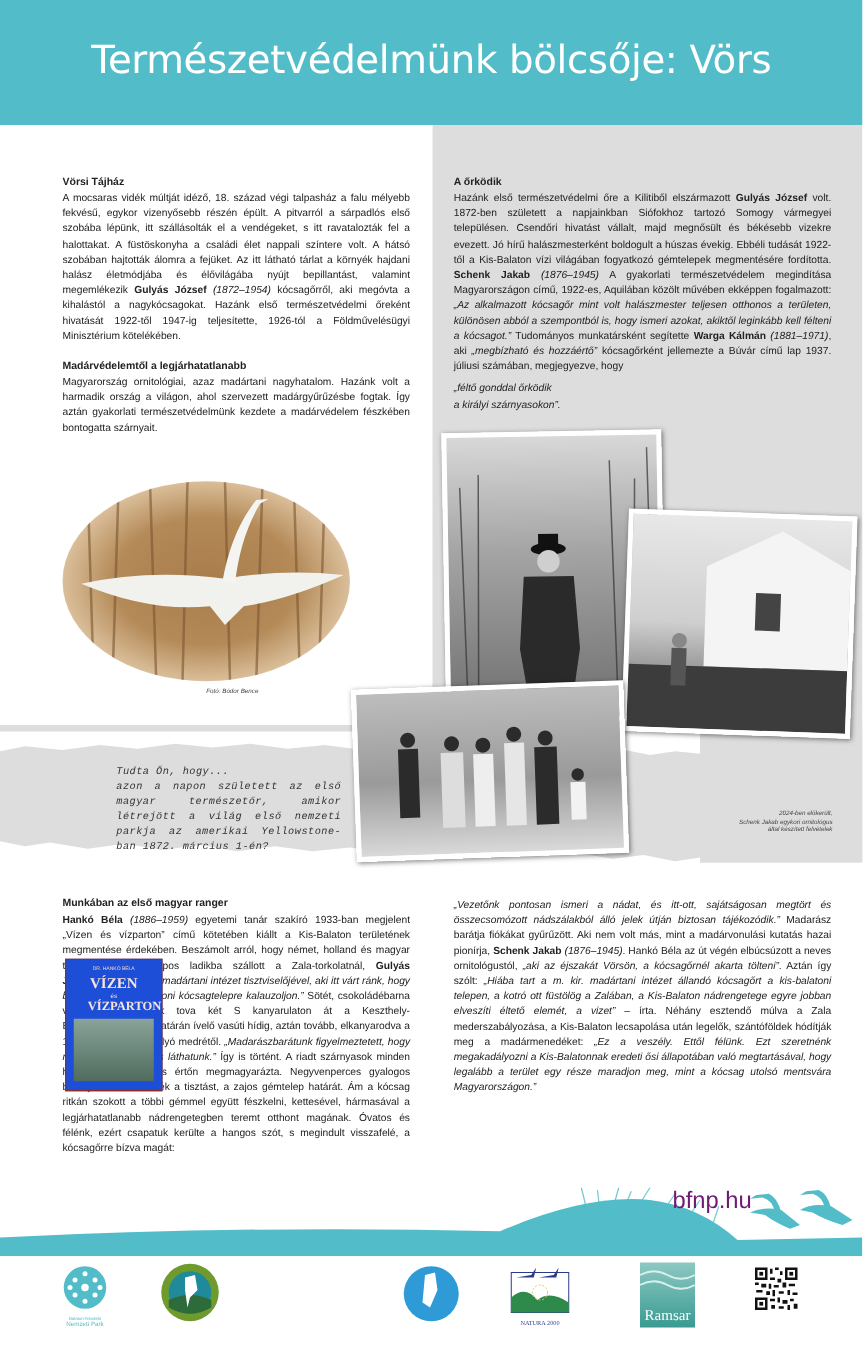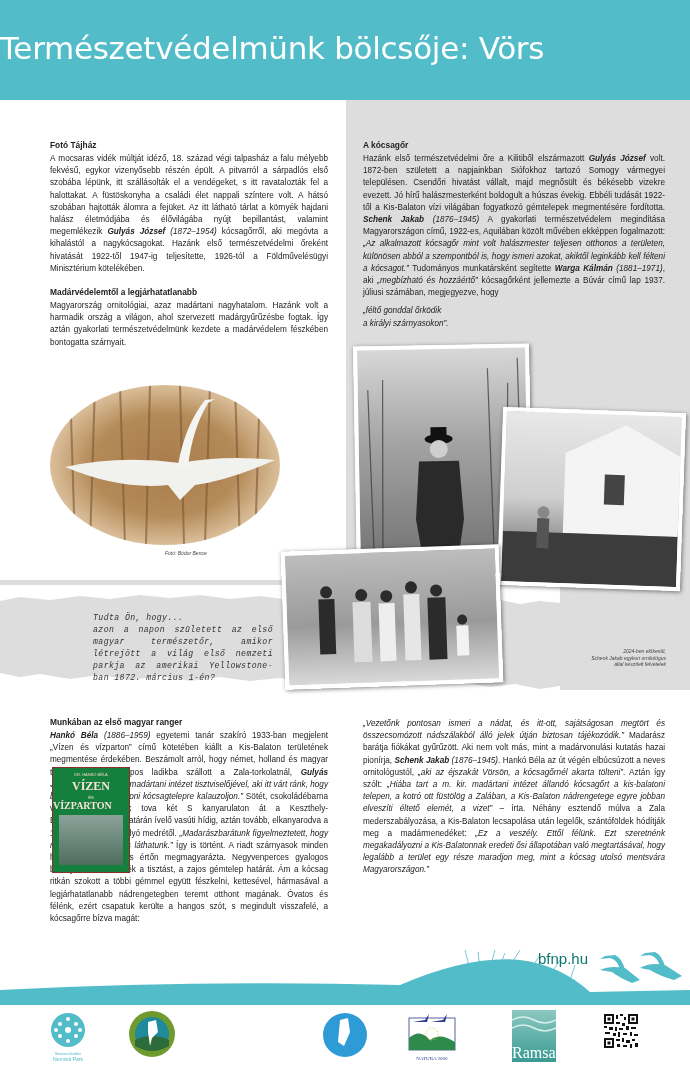--- a/index.html
+++ b/index.html
@@ -1,54 +1,54 @@
 <!DOCTYPE html>
 <html><head>
 <meta charset="utf-8">
 <style>
   html, body { margin:0; padding:0; }
   body { width:690px; height:1080px; position:relative; overflow:hidden; background:#ffffff; font-family:"Liberation Sans", sans-serif; color:#222; }
   .header { position:absolute; left:0; top:0; width:690px; height:100px; background:#52bdc9; }
-  .title { position:absolute; left:0; top:30px; width:690px; color:#fff; font-size:31px; font-family:"DejaVu Sans", sans-serif; font-weight:normal; letter-spacing:-0.3px; }
+  .title { position:absolute; left:0; top:30px; width:690px; text-align:center; color:#fff; font-size:31px; font-family:"DejaVu Sans", sans-serif; font-weight:normal; letter-spacing:-0.3px; }
   .graypanel { position:absolute; left:346px; top:100px; width:344px; height:590px; background:#dddddd; }
   .graystrip { position:absolute; left:0; top:580px; width:690px; height:110px; background:#dddddd; }
   .torn { position:absolute; left:0; top:585px; width:560px; height:26px; }
   .torn2 { position:absolute; left:0; top:662px; width:560px; height:30px; }
   .p { font-size:8.2px; line-height:12.2px; text-align:justify; margin:0; }
   .h { font-size:8.4px; font-weight:bold; margin:0 0 3px 0; }
   .col { position:absolute; }
-  b.it { font-style:italic; font-weight:bold; }
+  b.it { font-weight:bold; }
   .photo { position:absolute; background:#777; border:4px solid #fff; box-shadow:1px 1px 4px rgba(0,0,0,0.5); overflow:hidden; }
   .egret { position:absolute; left:50px; top:385px; width:230px; height:160px; border-radius:50%; background:radial-gradient(ellipse at center, #a97c4c 0%, #b48a58 45%, #d9bd98 70%, #ffffff 78%); overflow:hidden; }
   .caption { font-size:5px; font-style:italic; color:#444; position:absolute; }
   .dyk { position:absolute; left:93px; top:612px; width:180px; font-size:8.2px; line-height:12px; font-style:italic; color:#333; letter-spacing:0.4px; text-align:justify;font-family:Liberation Mono, monospace; }
-  .book { position:absolute; left:52px; top:767px; width:76px; height:104px; background:#15803d; border:1px solid #8a2f25; }
+  .book { position:absolute; left:52px; top:767px; width:76px; height:104px; background:#1d4ed8; border:1px solid #8a2f25; }
   .footer-wave { position:absolute; left:0; top:950px; width:690px; height:55px; }
-  .bfnp { position:absolute; left:538px; top:950px; font-size:15px; color:#0f766e; font-family:"Liberation Sans", sans-serif; }
+  .bfnp { position:absolute; left:538px; top:950px; font-size:19px; color:#701a75; font-family:"Liberation Sans", sans-serif; }
   .logo { position:absolute; }
 </style>
 </head>
 <body>
 
 <div class="header">
   <div class="title">Természetvédelmünk bölcsője: Vörs</div>
 </div>
 
 <div class="graypanel"></div>
 <div class="graystrip"></div>
 
 <svg class="torn" viewBox="0 0 560 26" preserveAspectRatio="none">
   <path d="M0,0 L560,0 L560,18 L540,16 L520,19 L500,15 L470,18 L440,14 L410,17 L380,13 L350,16 L320,12 L290,15 L260,11 L230,14 L200,10 L170,13 L140,10 L110,14 L80,11 L50,15 L20,12 L0,16 Z" fill="#ffffff"></path>
 </svg>
 <svg class="torn2" viewBox="0 0 560 30" preserveAspectRatio="none">
   <path d="M0,30 L560,30 L560,24 L540,27 L515,22 L490,25 L460,20 L430,23 L400,18 L370,21 L340,17 L310,20 L280,16 L250,19 L220,15 L190,19 L160,14 L130,18 L100,13 L70,17 L40,12 L20,15 L0,11 Z" fill="#ffffff"></path>
 </svg>
 
 <div class="col" style="left:50px; top:140px; width:278px;">
-  <p class="h">Fotó Tájház</p>
+  <p class="h">Vörsi Tájház</p>
   <p class="p"><span>A mocsaras vidék múltját idéző, 18. század végi talpasház a falu mélyebb fekvésű, egykor vizenyősebb részén épült. A pitvarról a sárpadlós első szobába lépünk, itt szállásolták el a vendégeket, s itt ravatalozták fel a halottakat. A füstöskonyha a családi élet nappali színtere volt. A hátsó szobában hajtották álomra a fejüket. Az itt látható tárlat a környék hajdani halász életmódjába és élővilágába nyújt bepillantást, valamint megemlékezik </span><b class="it">Gulyás József</b><i> (1872–1954)</i><span> kócsagőrről, aki megóvta a kihalástól a nagykócsagokat. Hazánk első természetvédelmi őreként hivatását 1922-től 1947-ig teljesítette, 1926-tól a Földművelésügyi Minisztérium kötelékében.</span></p>
 </div>
 
 <div class="col" style="left:50px; top:287px; width:278px;">
   <p class="h">Madárvédelemtől a legjárhatatlanabb</p>
   <p class="p">Magyarország ornitológiai, azaz madártani nagyhatalom. Hazánk volt a harmadik ország a világon, ahol szervezett madárgyűrűzésbe fogtak. Így aztán gyakorlati természetvédelmünk kezdete a madárvédelem fészkében bontogatta szárnyait.</p>
 </div>
 
 <div class="egret">
   <svg width="230" height="160" viewBox="0 0 230 160">
@@ -62,21 +62,21 @@
       <line x1="185" y1="0" x2="190" y2="160"></line>
         <line x1="210" y1="0" x2="205" y2="160"></line>
     </g>
     <path d="M15,82 Q70,70 130,78 Q175,70 225,75 Q180,95 145,100 L130,115 L118,100 Q70,105 15,82 Z" fill="#f1f1ee"></path>
     <path d="M128,80 Q135,40 155,15 L165,14 L158,18 Q142,45 138,82 Z" fill="#f4f4f0"></path>
   </svg>
 </div>
 <div class="caption" style="left:165px; top:550px;">Fotó: Bódor Bence</div>
 
 <div class="col" style="left:363px; top:140px; width:302px;">
-  <p class="h">A kócsagőr</p>
+  <p class="h">A őrködik</p>
   <p class="p"><span>Hazánk első természetvédelmi őre a Kilitiből elszármazott </span><b class="it">Gulyás József</b><span> volt. 1872-ben született a napjainkban Siófokhoz tartozó Somogy vármegyei településen. Csendőri hivatást vállalt, majd megnősült és békésebb vizekre evezett. Jó hírű halászmesterként boldogult a húszas évekig. Ebbéli tudását 1922-től a Kis-Balaton vízi világában fogyatkozó gémtelepek megmentésére fordította. </span><b class="it">Schenk Jakab</b><i> (1876–1945)</i><span> A gyakorlati természetvédelem megindítása Magyarországon című, 1922-es, Aquilában közölt művében ekképpen fogalmazott: </span><i>„Az alkalmazott kócsagőr mint volt halászmester teljesen otthonos a területen, különösen abból a szempontból is, hogy ismeri azokat, akiktől leginkább kell félteni a kócsagot.”</i><span> Tudományos munkatársként segítette </span><b class="it">Warga Kálmán</b><i> (1881–1971)</i><span>, aki </span><i>„megbízható és hozzáértő”</i><span> kócsagőrként jellemezte a Búvár című lap 1937. júliusi számában, megjegyezve, hogy</span></p>
   <p class="p" style="font-style:italic; margin-top:6px;"><span>„féltő gonddal őrködik</span><br><span>a királyi szárnyasokon”.</span></p>
 </div>
 
 <div class="photo" style="left:355px; top:345px; width:168px; height:225px; background:linear-gradient(180deg,#d8d8d8 0%,#a5a5a5 40%,#6e6e6e 100%); transform:rotate(-1deg);">
   <svg width="168" height="225" viewBox="0 0 168 225">
     <g stroke="#333" stroke-width="1.2" opacity="0.7">
       <line x1="10" y1="40" x2="14" y2="225"></line>
         <line x1="25" y1="30" x2="22" y2="225"></line>
         <line x1="130" y1="20" x2="134" y2="225"></line>
@@ -131,21 +131,21 @@
 <div class="col" style="left:50px; top:717px; width:278px;">
   <p class="h">Munkában az első magyar ranger</p>
   <p class="p"><b class="it">Hankó Béla</b><i> (1886–1959)</i><span> egyetemi tanár szakíró 1933-ban megjelent „Vízen és vízparton” című kötetében kiállt a Kis-Balaton területének megmentése érdekében. Beszámolt arról, hogy német, holland és magyar tudóstársaságban lapos ladikba szállott a Zala-torkolatnál, </span><b class="it">Gulyás Józseffel</b><span>. </span><i>„A magyar madártani intézet tisztviselőjével, aki itt várt ránk, hogy bennünket a kis-balatoni kócsagtelepre kalauzoljon.”</i><span> Sötét, csokoládébarna víz hátán haladtak tova két S kanyarulaton át a Keszthely-Balatonszentgyörgy határán ívelő vasúti hídig, aztán tovább, elkanyarodva a 15-20 méter széles folyó medrétől. </span><i>„Madarászbarátunk figyelmeztetett, hogy most már kócsagot is láthatunk.”</i><span> Így is történt. A riadt szárnyasok minden hangját felismerte és értőn megmagyarázta. Negyvenperces gyalogos berekjárás után elérték a tisztást, a zajos gémtelep határát. Ám a kócsag ritkán szokott a többi gémmel együtt fészkelni, kettesével, hármasával a legjárhatatlanabb nádrengetegben teremt otthont magának. Óvatos és félénk, ezért csapatuk kerülte a hangos szót, s megindult visszafelé, a kócsagőrre bízva magát:</span></p>
 </div>
 <style>
 </style>
 <div class="book">
   <div style="font-size:4px; color:#f3d3c8; text-align:center; margin-top:4px;">DR. HANKÓ BÉLA</div>
   <div style="font-size:12px; color:#f7e3da; font-family:'Liberation Serif', serif; font-weight:bold; text-align:center; margin-top:2px;">VÍZEN</div>
   <div style="font-size:5px; color:#f7e3da; text-align:center;">és</div>
-  <div style="font-size:10px; color:#f7e3da; font-family:'Liberation Serif', serif; font-weight:bold; text-align:left;">VÍZPARTON</div>
+  <div style="font-size:10px; color:#f7e3da; font-family:'Liberation Serif', serif; font-weight:bold; text-align:right;">VÍZPARTON</div>
   <div style="margin:4px 6px; height:50px; background:linear-gradient(180deg,#8aa39a,#4f6c5e);"></div>
 </div>
 
 <div class="col" style="left:363px; top:718px; width:302px;">
   <p class="p"><i>„Vezetőnk pontosan ismeri a nádat, és itt-ott, sajátságosan megtört és összecsomózott nádszálakból álló jelek útján biztosan tájékozódik.”</i><span> Madarász barátja fiókákat gyűrűzött. Aki nem volt más, mint a madárvonulási kutatás hazai pionírja, </span><b class="it">Schenk Jakab</b><i> (1876–1945)</i><span>. Hankó Béla az út végén elbúcsúzott a neves ornitológustól, </span><i>„aki az éjszakát Vörsön, a kócsagőrnél akarta tölteni”</i><span>. Aztán így szólt: </span><i>„Hiába tart a m. kir. madártani intézet állandó kócsagőrt a kis-balatoni telepen, a kotró ott füstölög a Zalában, a Kis-Balaton nádrengetege egyre jobban elveszíti éltető elemét, a vizet”</i><span> – írta. Néhány esztendő múlva a Zala mederszabályozása, a Kis-Balaton lecsapolása után legelők, szántóföldek hódítják meg a madármenedéket: </span><i>„Ez a veszély. Ettől félünk. Ezt szeretnénk megakadályozni a Kis-Balatonnak eredeti ősi állapotában való megtartásával, hogy legalább a terület egy része maradjon meg, mint a kócsag utolsó mentsvára Magyarországon.”</i></p>
 </div>
 
 <svg class="footer-wave" viewBox="0 0 690 55" preserveAspectRatio="none">
   <path d="M0,40 Q200,30 400,35 Q470,5 520,10 Q560,15 590,42 L690,40 L690,55 L0,55 Z" fill="#52bdc9"></path>
   <g stroke="#52bdc9" stroke-width="1" fill="none" opacity="0.8">
@@ -211,21 +211,21 @@
     <circle cx="27" cy="24" r="6" fill="none" stroke="#f0c830" stroke-width="0.8" stroke-dasharray="1.5,1.5"></circle>
   </svg>
   <div style="font-size:5px; color:#2b3a8a; font-family:'Liberation Serif', serif;">NATURA 2000</div>
 </div>
 
 <div class="logo" style="left:512px; top:1010px; width:44px; height:52px; background:linear-gradient(180deg,#8cc9c2,#3a9a92);">
   <svg width="44" height="30" viewBox="0 0 44 30">
     <path d="M0,10 Q11,4 22,10 T44,10" fill="none" stroke="#d8efec" stroke-width="1.5"></path>
     <path d="M0,18 Q11,12 22,18 T44,18" fill="none" stroke="#d8efec" stroke-width="1.5"></path>
   </svg>
-  <div style="font-size:16px; color:#fff; font-family:'Liberation Serif', serif; text-align:center;">Ramsar</div>
+  <div style="font-size:12px; color:#fff; font-family:'Liberation Serif', serif; text-align:center;">Ramsar</div>
 </div>
 
 <div class="logo" style="left:603px; top:1013px;">
   <svg width="36" height="36" viewBox="0 0 36 36">
     <rect width="36" height="36" fill="#fff"></rect>
     <g fill="#111">
       <rect x="1" y="1" width="10" height="10"></rect>
         <rect x="3" y="3" width="6" height="6" fill="#fff"></rect>
         <rect x="4.5" y="4.5" width="3" height="3"></rect>
       <rect x="25" y="1" width="10" height="10"></rect>

